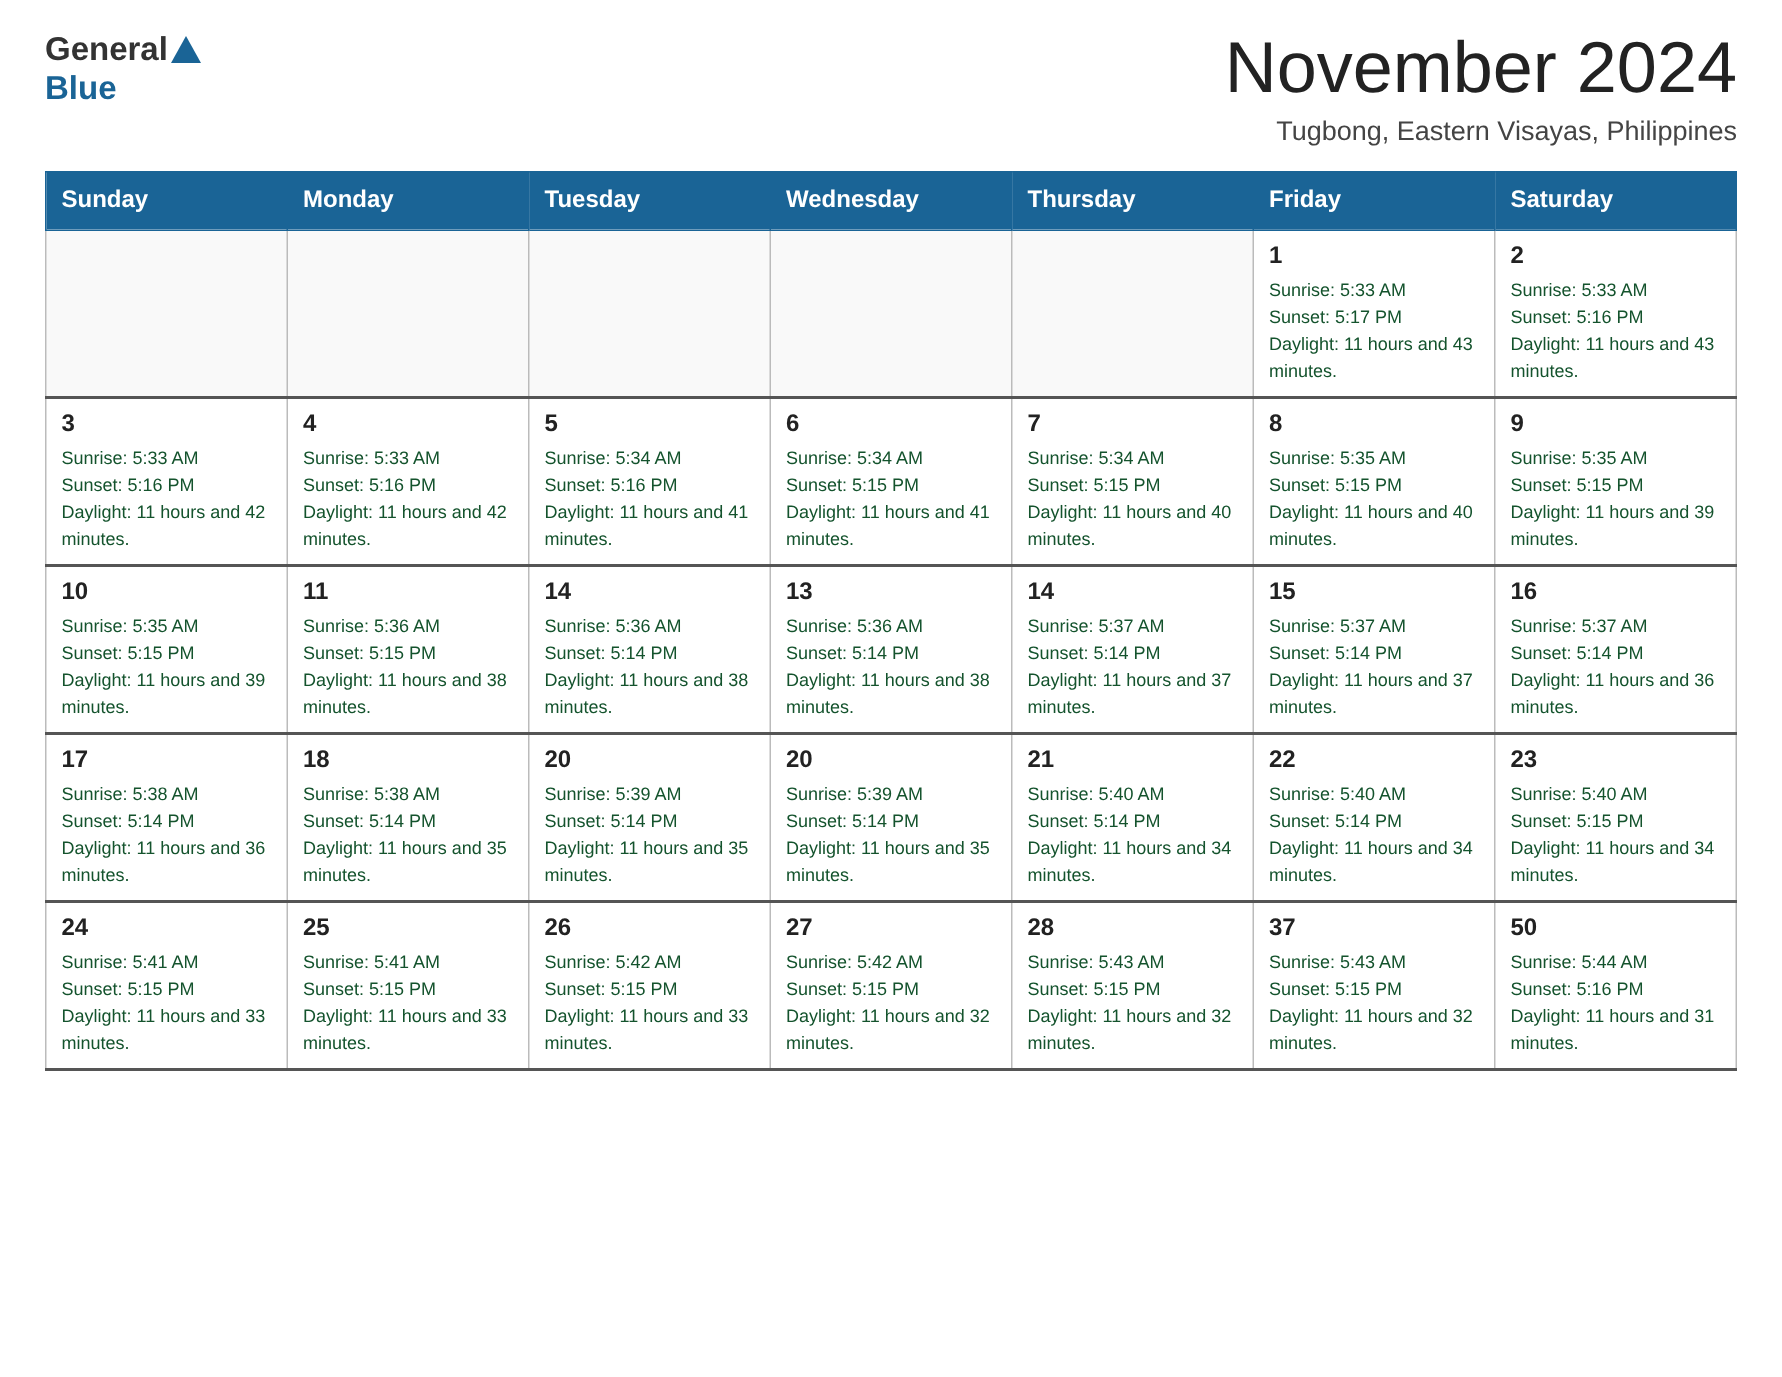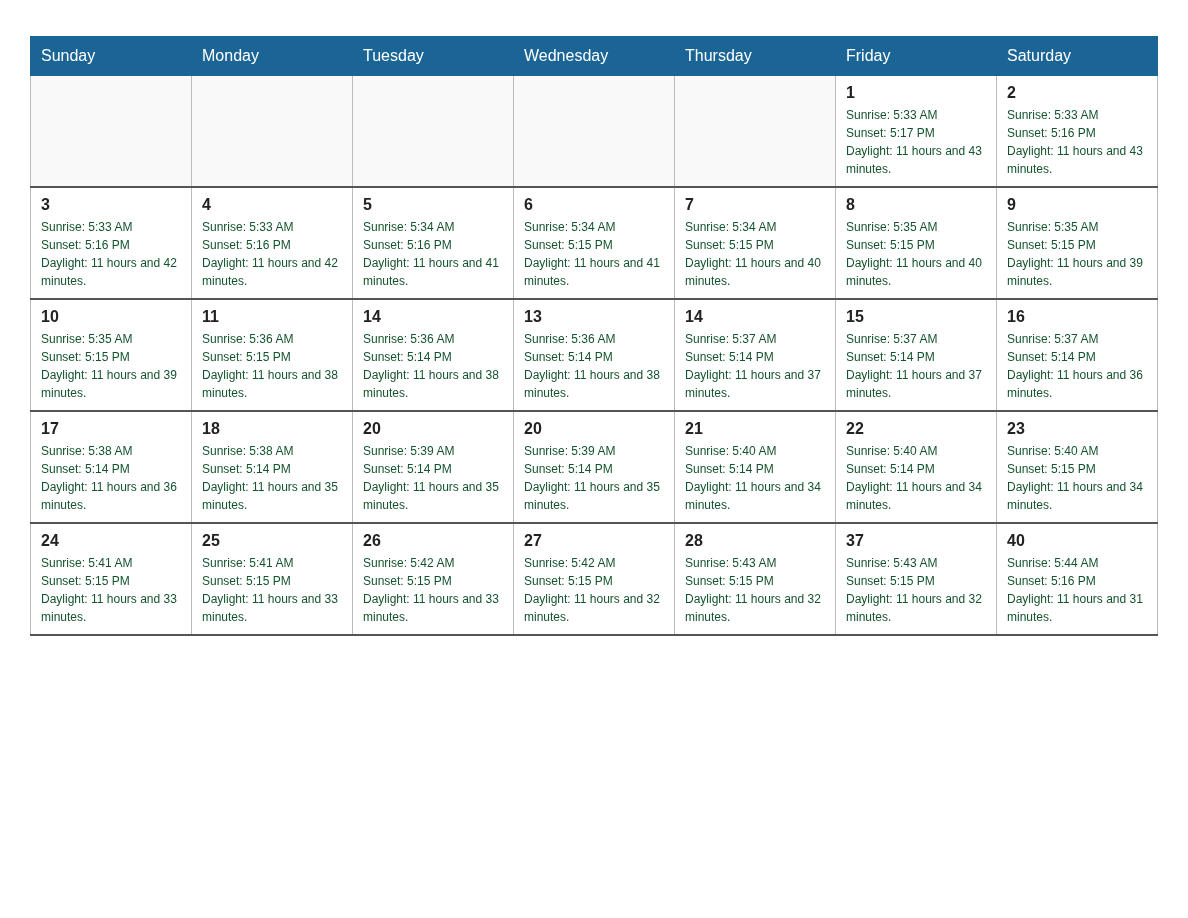--- a/index.html
+++ b/index.html
@@ -63,21 +63,21 @@
     .calendar {
       width: 100%;
       border-collapse: collapse;
       border: 1.5px solid #555;
     }
     .calendar thead tr th {
       background-color: #1a6496;
       color: #fff;
       padding: 10px 10px;
       font-size: 16px;
-      font-weight: normal;
+      font-weight: bold;
       text-align: left;
       border: 1px solid #1a6496;
     }
     .calendar tbody tr td {
       vertical-align: top;
       padding: 8px 10px;
       border: 1px solid #bbb;
       width: calc(100% / 7);
       min-height: 110px;
       height: 110px;
@@ -97,20 +97,31 @@
       line-height: 1.5;
     }
     .empty-cell {
       background: #f9f9f9;
     }
   </style>
 </head>
 <body>
 
 <div class="header">
+  <div class="logo-block">
+    <div class="logo-row1">
+      <span class="logo-text-general">General</span>
+      <span class="logo-triangle"></span>
+    </div>
+    <span class="logo-blue">Blue</span>
+  </div>
+  <div class="title-block">
+    <h1>November 2024</h1>
+    <div class="subtitle">Tugbong, Eastern Visayas, Philippines</div>
+  </div>
 </div>
 
 <table class="calendar">
   <thead>
     <tr>
     <th>Sunday</th>
         <th>Monday</th>
         <th>Tuesday</th>
         <th>Wednesday</th>
         <th>Thursday</th>
@@ -243,18 +254,18 @@
         </td>
         <td>
           <div class="day-number">28</div>
           <div class="day-info">Sunrise: 5:43 AM<br>Sunset: 5:15 PM<br>Daylight: 11 hours and 32 minutes.</div>
         </td>
         <td>
           <div class="day-number">37</div>
           <div class="day-info">Sunrise: 5:43 AM<br>Sunset: 5:15 PM<br>Daylight: 11 hours and 32 minutes.</div>
         </td>
         <td>
-          <div class="day-number">40</div>
+          <div class="day-number">50</div>
           <div class="day-info">Sunrise: 5:44 AM<br>Sunset: 5:16 PM<br>Daylight: 11 hours and 31 minutes.</div>
         </td>
       </tr>
     </tbody>
 </table>
 
 </body></html>

